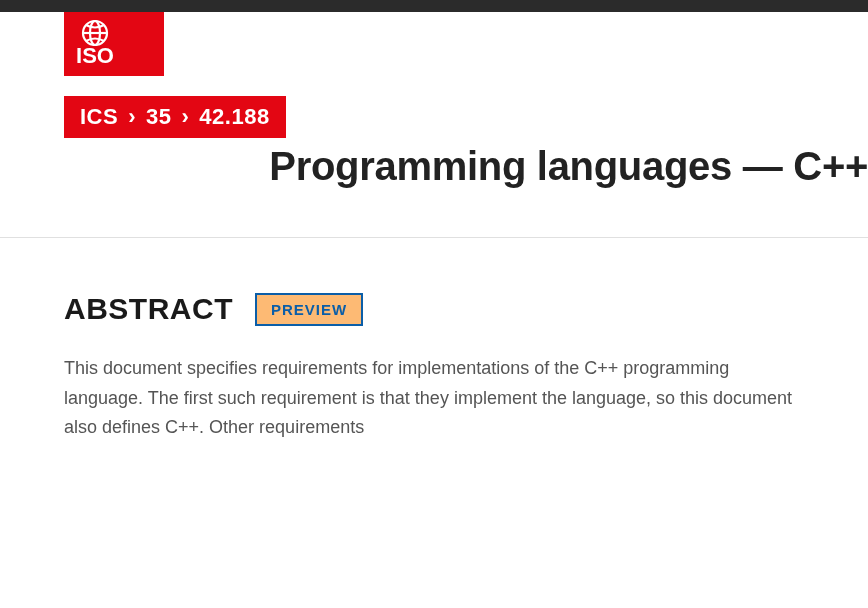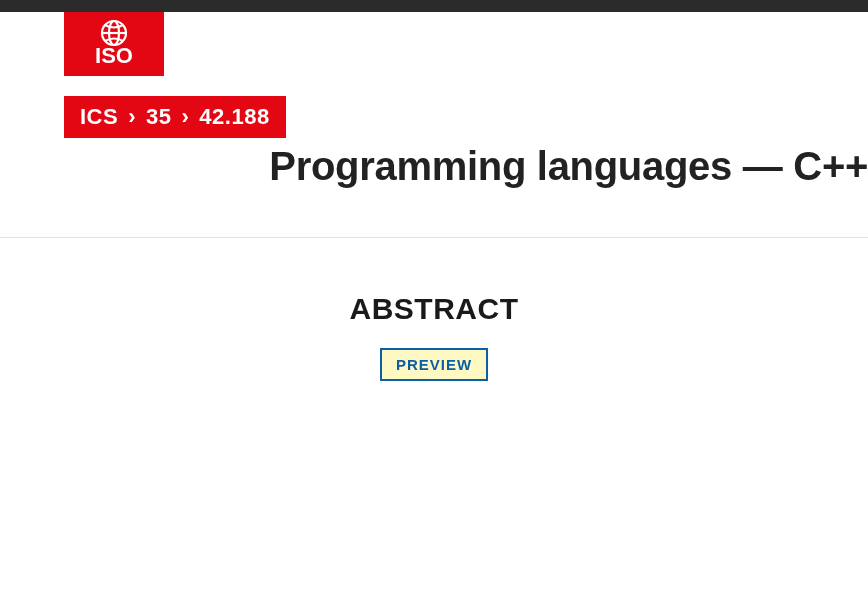--- a/index.html
+++ b/index.html
@@ -20,21 +20,20 @@
       padding: 0 0 0 64px;
       border-bottom: 1px solid #e0e0e0;
       padding-bottom: 48px;
     }
     .logo-flag {
       width: 100px;
       height: 64px;
       background: #e30613;
       display: flex;
       align-items: center;
-      justify-content: center;
       position: relative;
     }
     .logo-flag svg {
       width: 62px;
       height: 50px;
     }
     .breadcrumb-box {
       display: inline-flex;
       background: #e30613;
       color: #ffffff;
@@ -69,32 +68,31 @@
       text-align: right;
     }
     .content-area {
       padding: 54px 64px 0 64px;
     }
     .abstract-row {
       display: flex;
       align-items: center;
       gap: 22px;
       margin-bottom: 28px;
-      flex-direction: column;
     }
     .abstract-heading {
       font-size: 30px;
       font-weight: 800;
       color: #1a1a1a;
       letter-spacing: 0.5px;
     }
     .preview-button {
       border: 2px solid #0b5ea8;
       color: #0b5ea8;
-      background: #fef9c3;
+      background: #fdba74;
       padding: 6px 14px;
       font-size: 15px;
       font-weight: 700;
       letter-spacing: 1px;
       cursor: pointer;
       font-family: inherit;
     }
     .body-text {
       font-size: 18px;
       line-height: 1.65;
@@ -132,13 +130,14 @@
   </div>
 
   <h2 class="standard-title">Programming languages — C++</h2>
 </div>
 
 <div class="content-area">
   <div class="abstract-row">
     <div class="abstract-heading">ABSTRACT</div>
     <button class="preview-button">PREVIEW</button>
   </div>
+  <p class="body-text">This document specifies requirements for implementations of the C++ programming language. The first such requirement is that they implement the language, so this document also defines C++. Other requirements</p>
 </div>
 
 </body></html>

